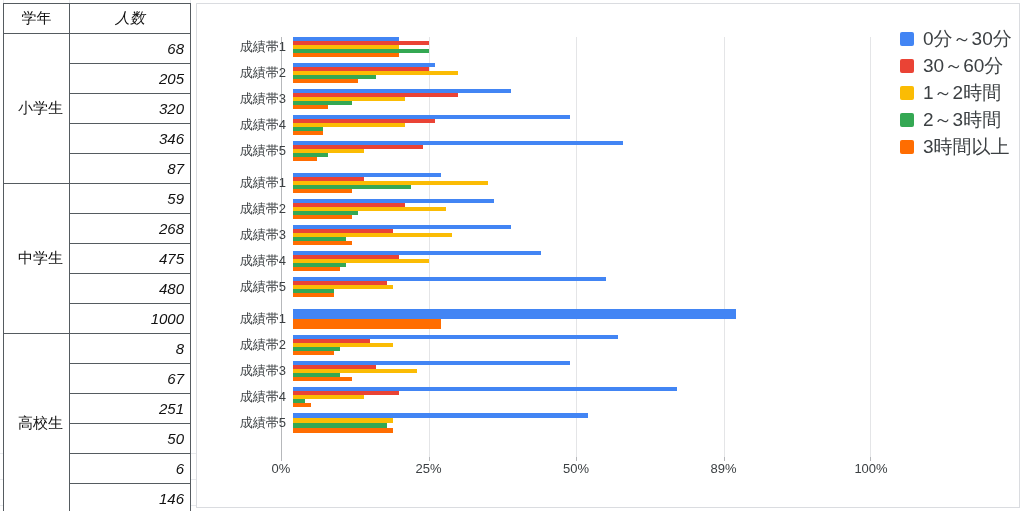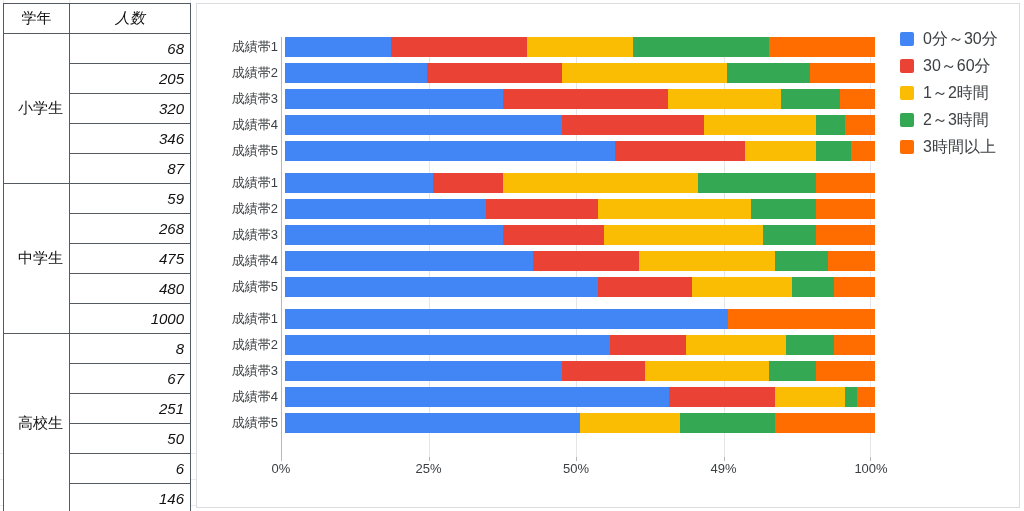--- a/index.html
+++ b/index.html
@@ -66,23 +66,24 @@
   }
   .gridline{
     position:absolute;top:0;bottom:0;width:1px;background:#e4e5e7;
   }
   .axisline{
     position:absolute;top:0;bottom:0;width:1px;background:#b6b8bb;
   }
 
   .bar-row{
     position:absolute;
-    left:4px;width:100%;
+    left:12px;width:100%;
     height:20px;
     display:flex;
+    flex-direction:column;
   }
   .seg{height:100%;}
 
   .cat-label{
     position:absolute;
     right:calc(100% + 7px);
     top:50%;
     transform:translateY(-50%);
     white-space:nowrap;
     font-size:13px;
@@ -110,21 +111,21 @@
   }
   .legend-item{
     display:flex;align-items:center;
     margin-bottom:11px;
     height:16px;
   }
   .legend-swatch{
     width:14px;height:14px;border-radius:2px;margin-right:9px;flex:none;
   }
   .legend-label{
-    font-size:16px;color:#3c4043;white-space:nowrap;
+    font-size:19px;color:#3c4043;white-space:nowrap;
   }
 </style>
 </head>
 <body>
 
 <div id="sheet-grid">
     <div class="grid-v" style="left: 3px;"></div>
     <div class="grid-v" style="left: 69px;"></div>
     <div class="grid-v" style="left: 190px;"></div>
     <div class="grid-h" style="top: 453px;"></div>
@@ -204,21 +205,21 @@
       <div class="xtick-mark" style="left: 0px;"></div>
       <div class="xtick" style="left: 0px;">0%</div>
       <div class="gridline" style="left: 147.5px;"></div>
       <div class="xtick-mark" style="left: 147.5px;"></div>
       <div class="xtick" style="left: 147.5px;">25%</div>
       <div class="gridline" style="left: 295px;"></div>
       <div class="xtick-mark" style="left: 295px;"></div>
       <div class="xtick" style="left: 295px;">50%</div>
       <div class="gridline" style="left: 442.5px;"></div>
       <div class="xtick-mark" style="left: 442.5px;"></div>
-      <div class="xtick" style="left: 442.5px;">49%</div>
+      <div class="xtick" style="left: 442.5px;">89%</div>
       <div class="gridline" style="left: 589px;"></div>
       <div class="xtick-mark" style="left: 589px;"></div>
       <div class="xtick" style="left: 590px;">100%</div>
       <div class="bar-row" style="top: 0px;">
         <span class="cat-label">成績帯1</span>
         <div class="seg" style="width: 106.2px; background: rgb(66, 133, 244);"></div>
         <div class="seg" style="width: 135.7px; background: rgb(234, 67, 53);"></div>
         <div class="seg" style="width: 106.2px; background: rgb(251, 188, 4);"></div>
         <div class="seg" style="width: 135.7px; background: rgb(52, 168, 83);"></div>
         <div class="seg" style="width: 106.2px; background: rgb(255, 109, 1);"></div>

